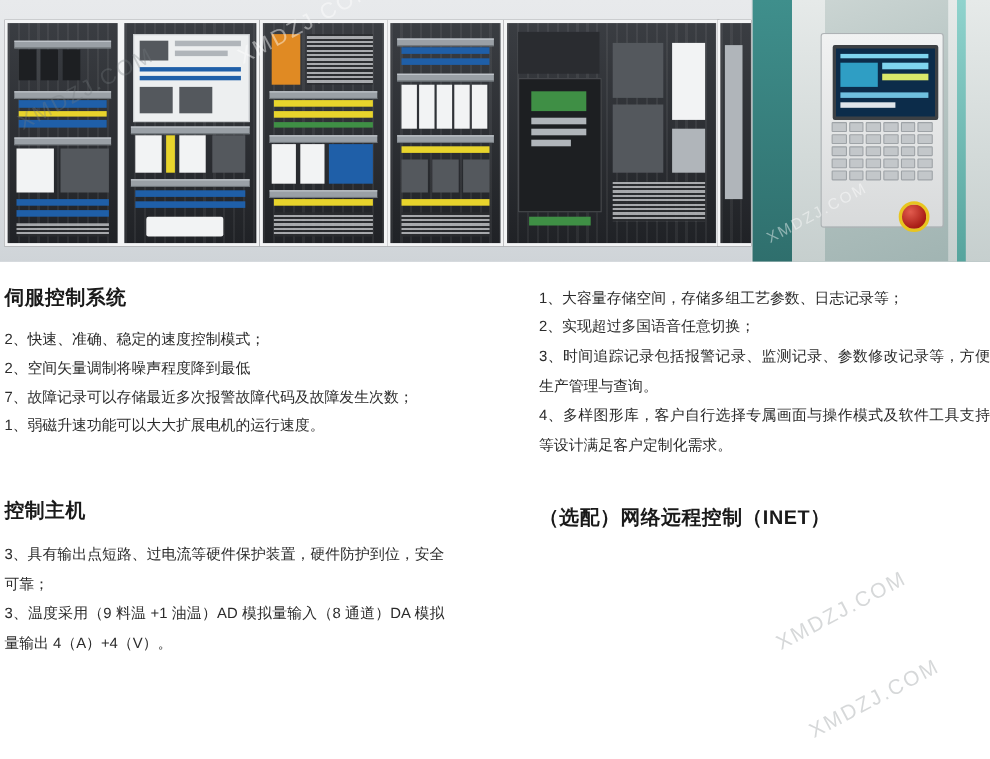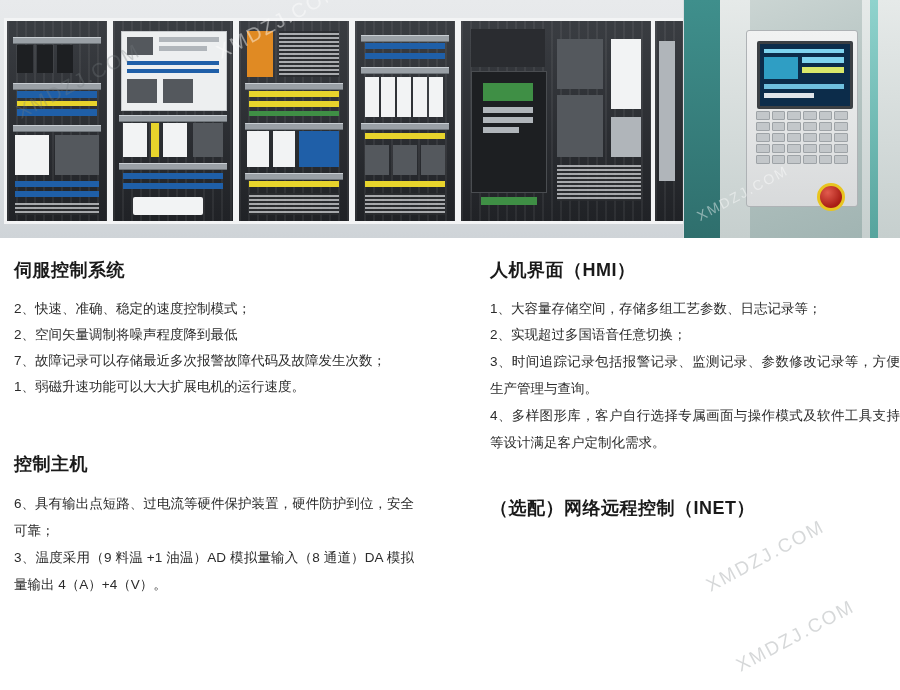--- a/index.html
+++ b/index.html
@@ -149,21 +149,21 @@
   
   .content {
     position: relative;
     width: 900px;
     padding: 0;
   }
   .col {
     position: absolute;
     width: 400px;
   }
-  .col-left  { left: 14px; }
+  .col-left  { left: 4px; }
   .col-right { left: 490px; width: 410px; }
 
   h2.sec {
     font-size: 18px;
     font-weight: bold;
     color: #1a1a1a;
     margin: 0 0 14px 0;
     letter-spacing: .5px;
   }
   p.line {
@@ -350,29 +350,28 @@
     <div class="block">
       <h2 class="sec">伺服控制系统</h2>
       <p class="line">2、快速、准确、稳定的速度控制模式；</p>
       <p class="line">2、空间矢量调制将噪声程度降到最低</p>
       <p class="line">7、故障记录可以存储最近多次报警故障代码及故障发生次数；</p>
       <p class="line">1、弱磁升速功能可以大大扩展电机的运行速度。</p>
     </div>
 
     <div class="block" style="margin-top:52px;">
       <h2 class="sec">控制主机</h2>
-      <p class="para">6、具有输出点短路、过电流等硬件保护装置，硬件防护到位，安全可靠；</p>
+      <p class="para">3、具有输出点短路、过电流等硬件保护装置，硬件防护到位，安全可靠；</p>
       <p class="para">3、温度采用（9 料温 +1 油温）AD 模拟量输入（8 通道）DA 模拟量输出 4（A）+4（V）。</p>
     </div>
   </div>
 
   <div class="col col-right" style="top:20px;">
 
     <div class="block">
-      <h2 class="sec">人机界面（HMI）</h2>
       <p class="line">1、大容量存储空间，存储多组工艺参数、日志记录等；</p>
       <p class="line">2、实现超过多国语音任意切换；</p>
       <p class="para">3、时间追踪记录包括报警记录、监测记录、参数修改记录等，方便生产管理与查询。</p>
       <p class="para">4、多样图形库，客户自行选择专属画面与操作模式及软件工具支持等设计满足客户定制化需求。</p>
     </div>
 
     <div class="block" style="margin-top:40px;">
       <h2 class="sec">（选配）网络远程控制（INET）</h2>
     </div>
   </div>

